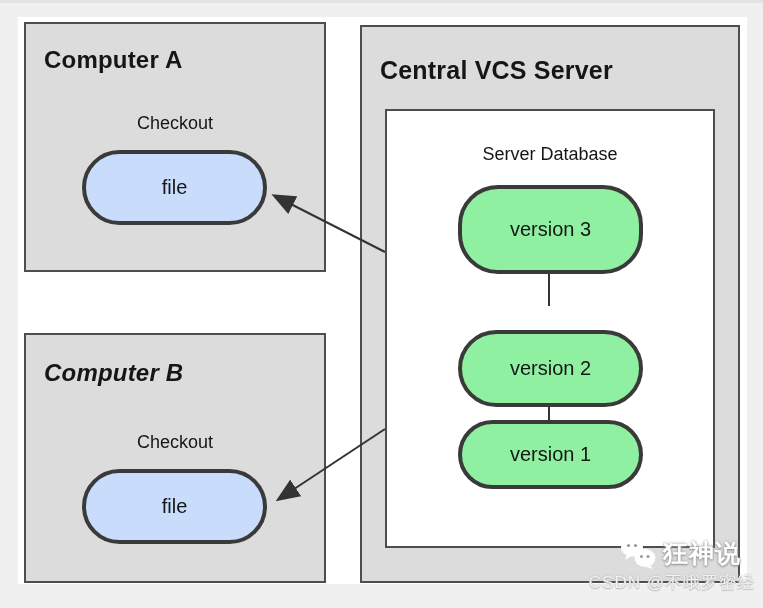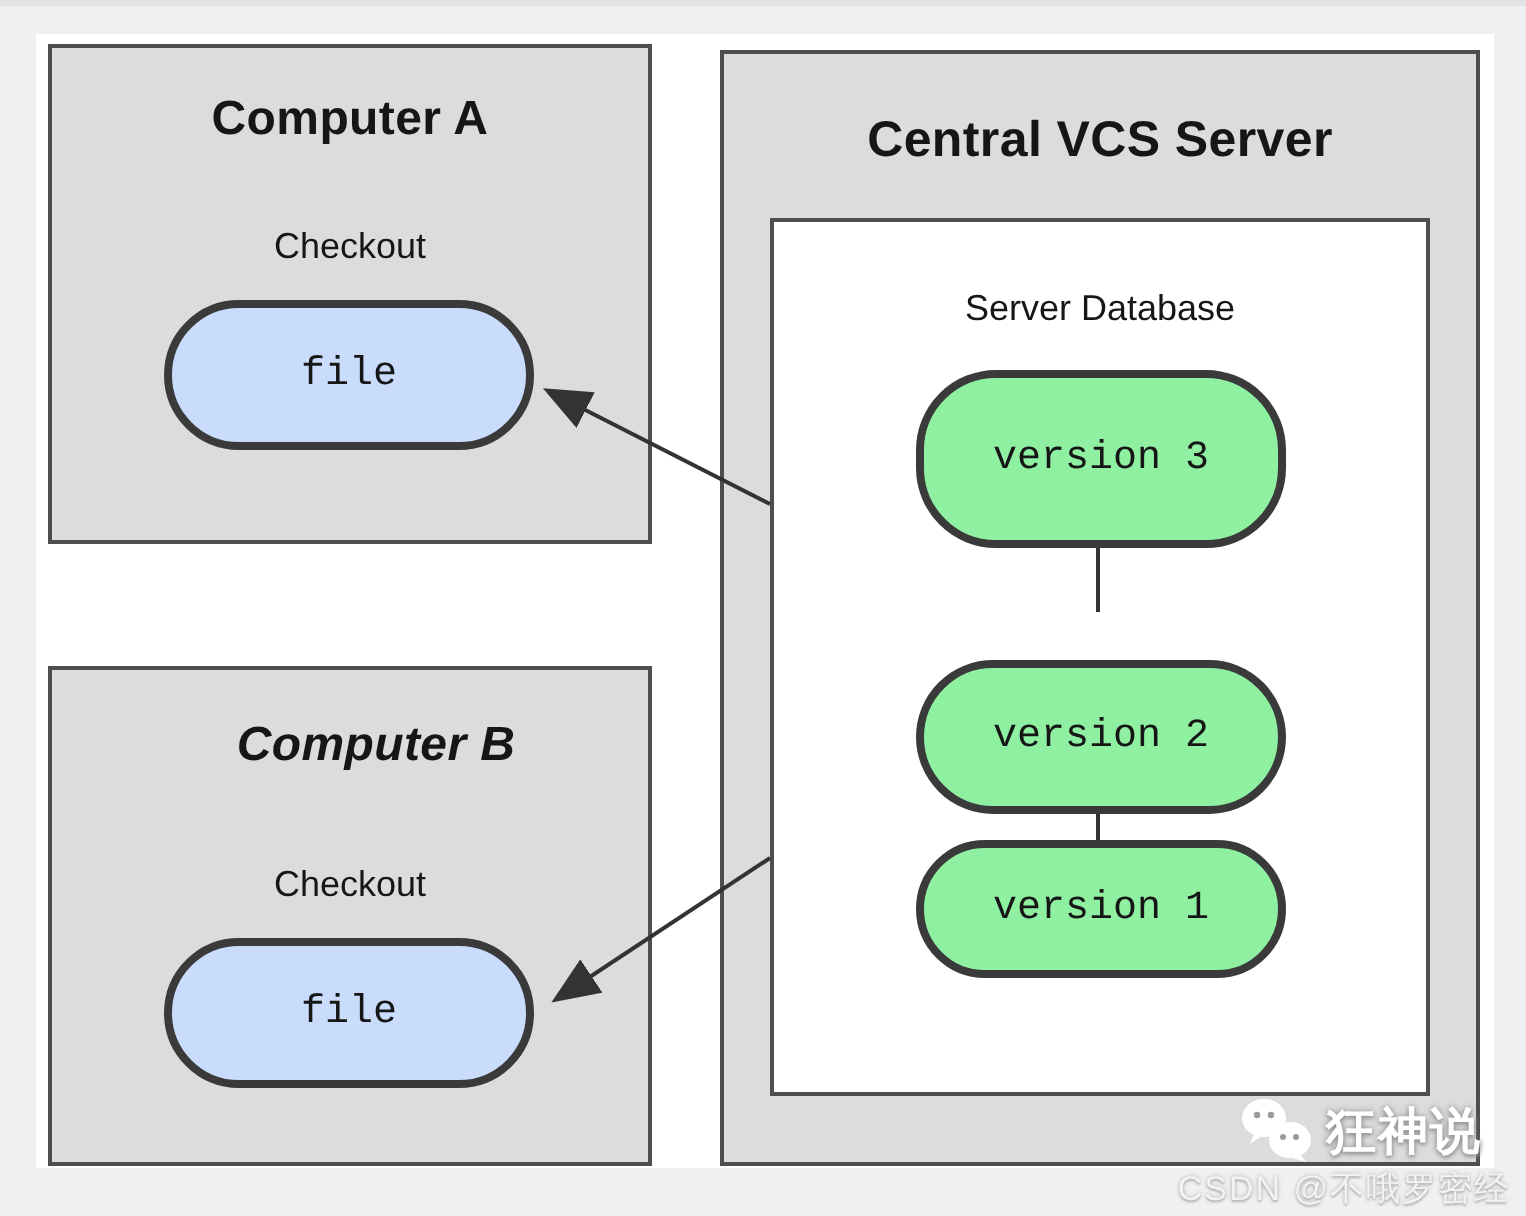--- a/index.html
+++ b/index.html
@@ -36,54 +36,53 @@
   #computer-a-box{left:24px;top:22px;width:302px;height:250px;}
   #computer-b-box{left:24px;top:333px;width:302px;height:250px;}
   #server-box{left:360px;top:25px;width:380px;height:558px;}
   #version-db-box{
     left:385px;top:109px;width:330px;height:439px;
     background:var(--panel-white);
     border:2px solid var(--box-border);
     z-index:3;
   }
   .box-title{
-    text-align:center;
     font-weight:bold;
     font-size:24px;
     z-index:4;
     letter-spacing:.2px;
+    padding-left:20px;
   }
   .sub-label{
     text-align:center;
     font-size:18px;
     z-index:4;
   }
   #computer-a-title{left:24px;top:46px;width:302px;}
   #computer-a-checkout{left:24px;top:113px;width:302px;}
   #computer-b-title{left:24px;top:359px;width:328px;font-style:italic;}
   #computer-b-checkout{left:24px;top:432px;width:302px;}
   #server-title{left:360px;top:56px;width:380px;font-size:25px;}
   #version-db-title{left:385px;top:144px;width:330px;}
   .pill{
     display:flex;align-items:center;justify-content:center;
     border:4px solid var(--pill-border);
     border-radius:40px;
     font-size:20px;
     z-index:10;
-    font-family:Liberation Mono, monospace;
   }
   .pill.file{background:var(--file-fill);}
   .pill.version{background:var(--version-fill);}
   #file-pill-a{left:82px;top:150px;width:185px;height:75px;}
   #file-pill-b{left:82px;top:469px;width:185px;height:75px;}
   #version-pill-3{left:458px;top:185px;width:185px;height:89px;}
   #version-pill-2{left:458px;top:311px;width:185px;height:77px;margin-top:19px;}
   #version-pill-1{left:458px;top:420px;width:185px;height:69px;}
   #connector-svg{left:0;top:0;width:763px;height:608px;z-index:6;pointer-events:none;}
-  #watermark{right:8px;bottom:2px;z-index:20;text-align:right;}
+  #watermark{right:8px;bottom:14px;z-index:20;text-align:right;}
   #watermark-brand-row{
     display:flex;align-items:center;justify-content:flex-end;gap:6px;
     height:34px;margin-right:14px;
   }
   #watermark-brand{
     color:var(--brand-color);
     font-size:25px;font-weight:bold;
     text-shadow:0 0 3px #9a9a9a,0 1px 2px #8c8c8c;
     letter-spacing:1px;
   }

